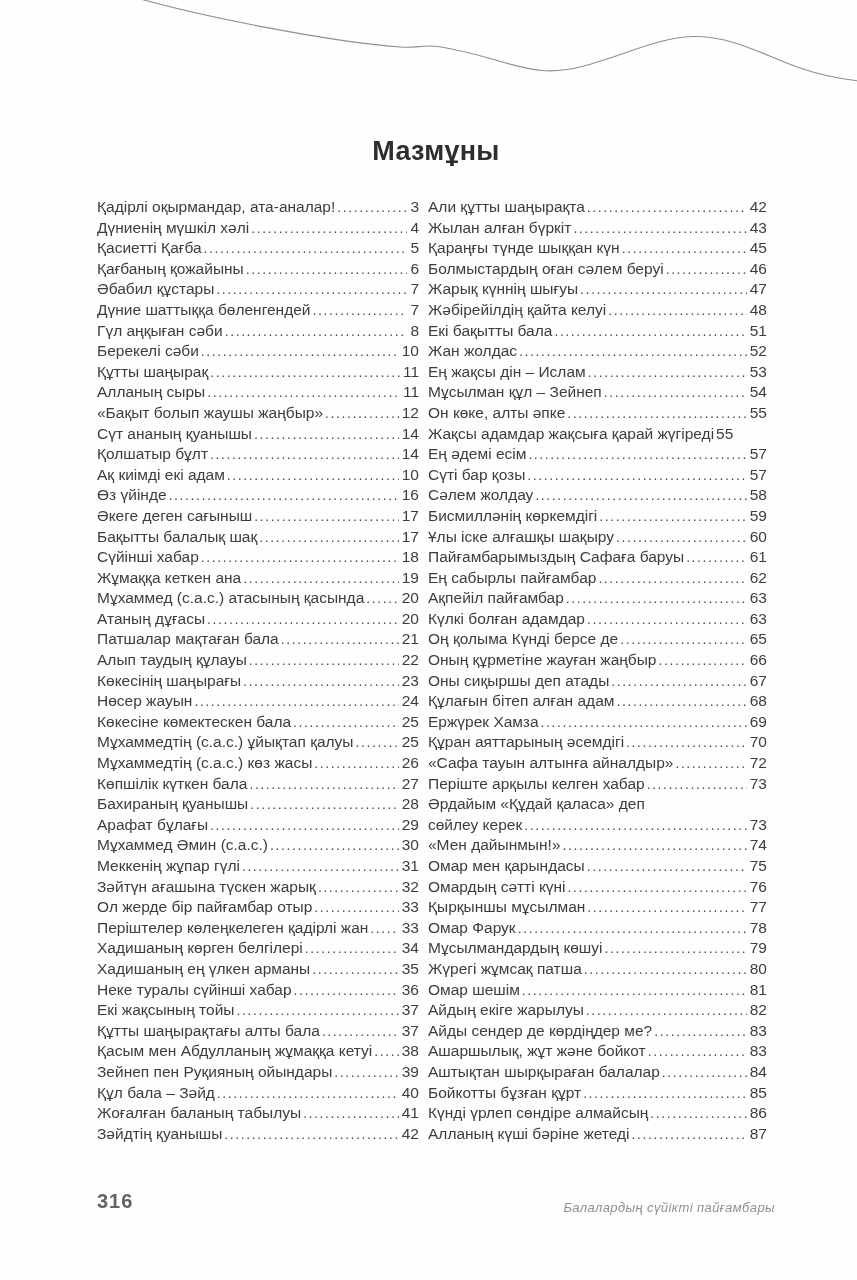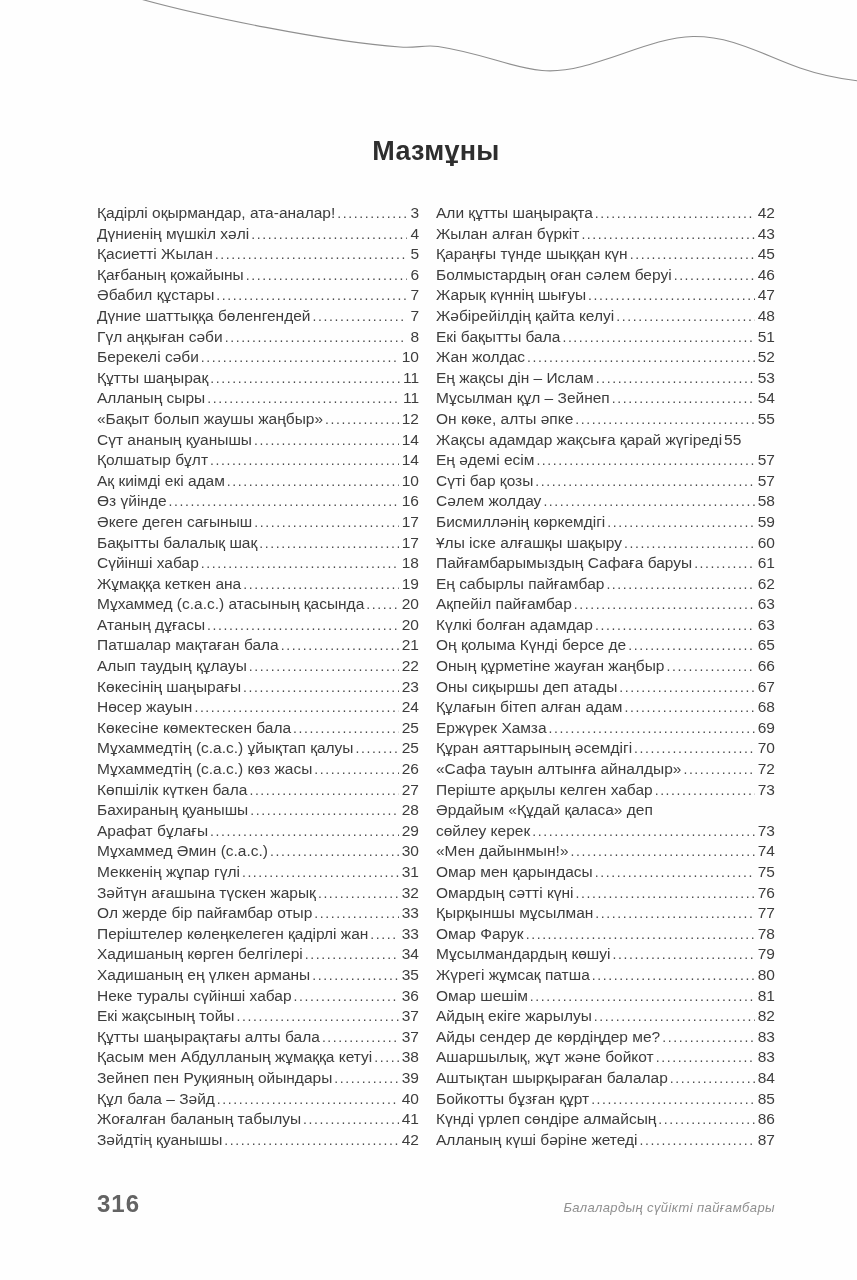--- a/index.html
+++ b/index.html
@@ -12,22 +12,22 @@
     overflow:hidden;
   }
   .page{position:absolute;inset:0;background:#fefefe;}
   .wave{position:absolute;top:0;left:0;pointer-events:none;}
   .title{
     position:absolute;top:136px;left:97px;width:678px;
     margin:0;text-align:center;
     font-size:27px;font-weight:bold;color:#2e2e2e;letter-spacing:.3px;
   }
   .columns{
-    position:absolute;top:203px;left:97px;width:678px;
-    display:flex;gap:17px;
+    position:absolute;top:197px;left:97px;width:678px;
+    display:flex;gap:9px;
   }
   .col{width:322px;flex:none;}
   .col.right{width:339px;}
   .toc-row{
     display:flex;align-items:baseline;
     height:20.6px;font-size:15.5px;line-height:20.6px;
     white-space:nowrap;
   }
   .toc-row .t{white-space:nowrap;flex:none;}
   .toc-row .dots{
@@ -38,21 +38,21 @@
     content:"..............................................................................................................................";
     letter-spacing:1.6px;font-size:14px;
   }
   .toc-row .p{flex:none;margin-left:1px;}
   .toc-row.nd .p{margin-left:2px;}
   .footer{
     position:absolute;left:97px;top:1190px;width:678px;
     display:flex;justify-content:space-between;align-items:flex-start;
   }
   .pagenum{
-    font-size:24px;color:#636363;font-weight:bold;letter-spacing:1px;
+    font-size:20px;color:#636363;font-weight:bold;letter-spacing:1px;
   }
   .booktitle{
     margin-top:10px;
     font-family:Liberation Sans, sans-serif;
     font-style:italic;
     font-size:13px;color:#8f8f8f;letter-spacing:.4px;
   }
 </style>
 </head>
 <body>
@@ -73,21 +73,21 @@
           <span class="t">Қадірлі оқырмандар, ата-аналар!</span>
           <span class="dots"></span>
           <span class="p">3</span>
         </div>
         <div class="toc-row">
           <span class="t">Дүниенің мүшкіл хәлі</span>
           <span class="dots"></span>
           <span class="p">4</span>
         </div>
         <div class="toc-row">
-          <span class="t">Қасиетті Жылан</span>
+          <span class="t">Қасиетті Қағба</span>
           <span class="dots"></span>
           <span class="p">5</span>
         </div>
         <div class="toc-row">
           <span class="t">Қағбаның қожайыны</span>
           <span class="dots"></span>
           <span class="p">6</span>
         </div>
         <div class="toc-row">
           <span class="t">Әбабил құстары</span>

